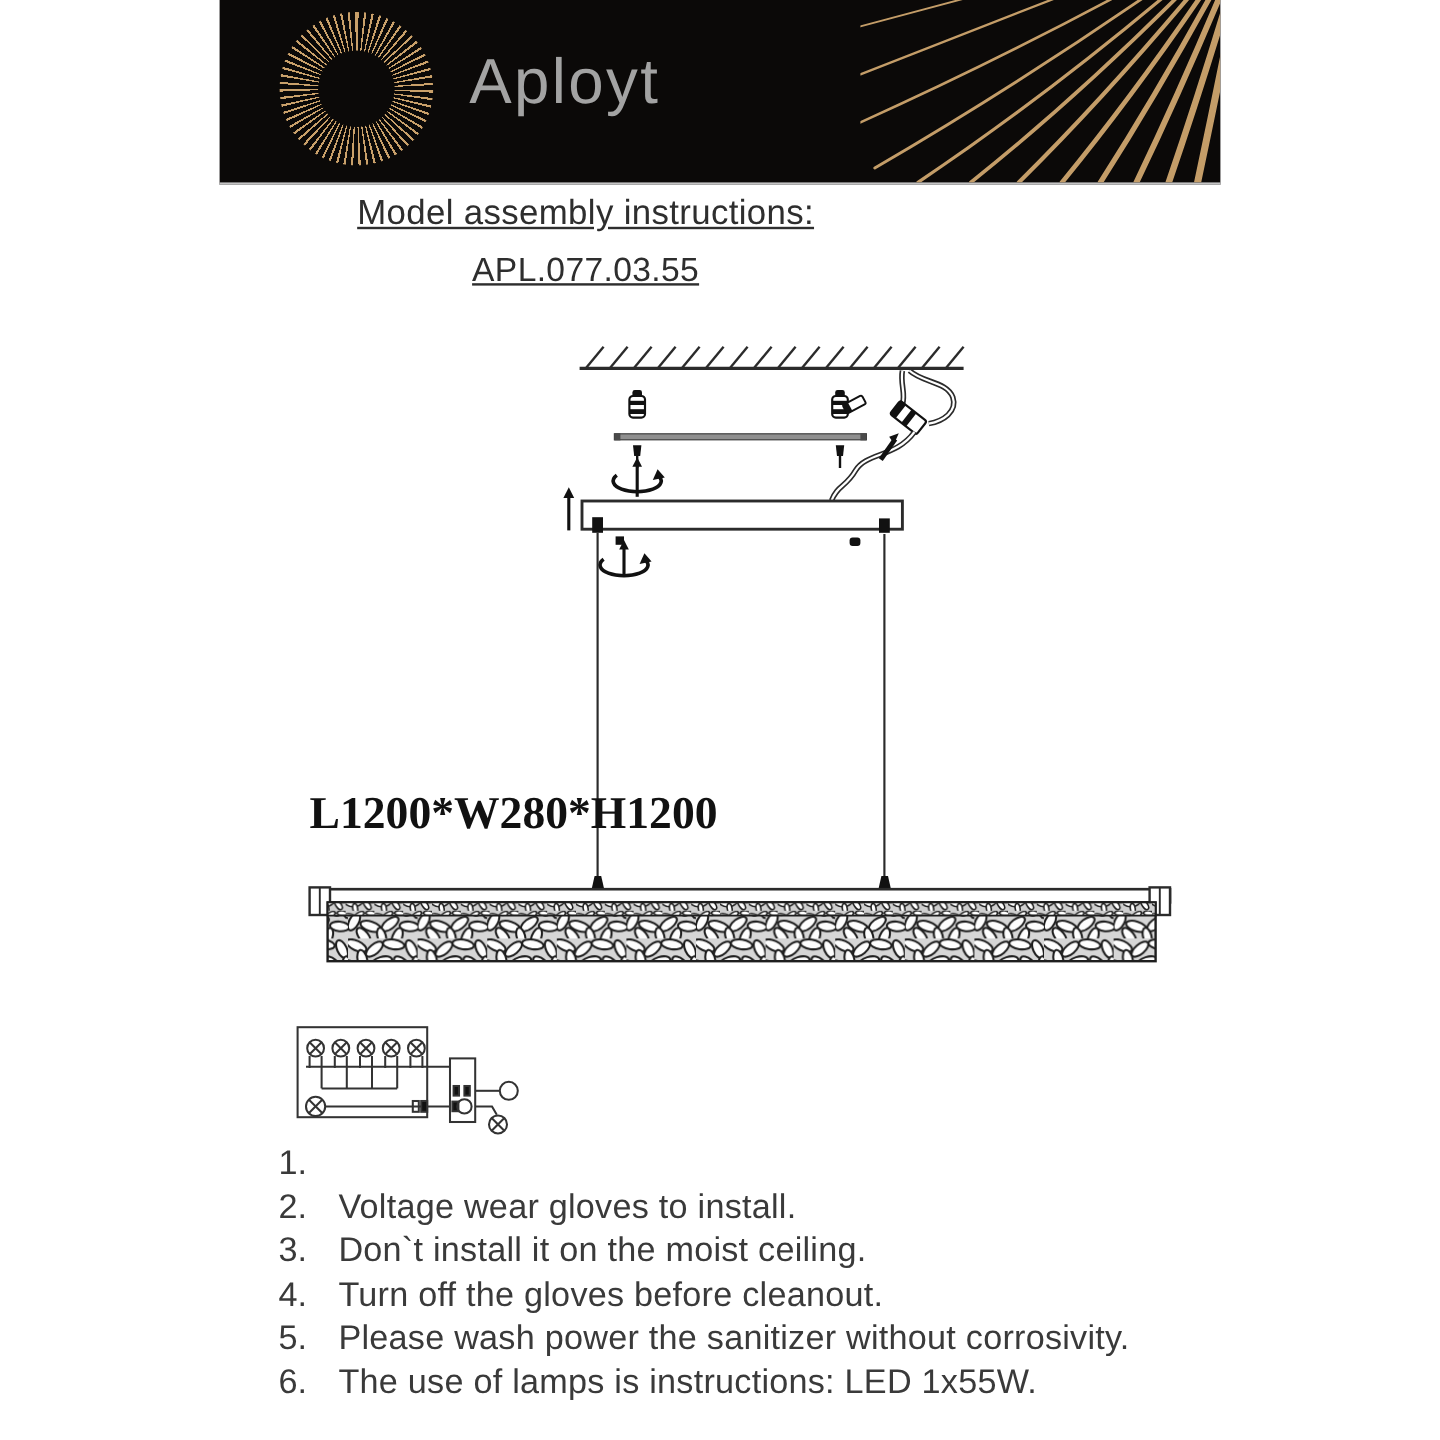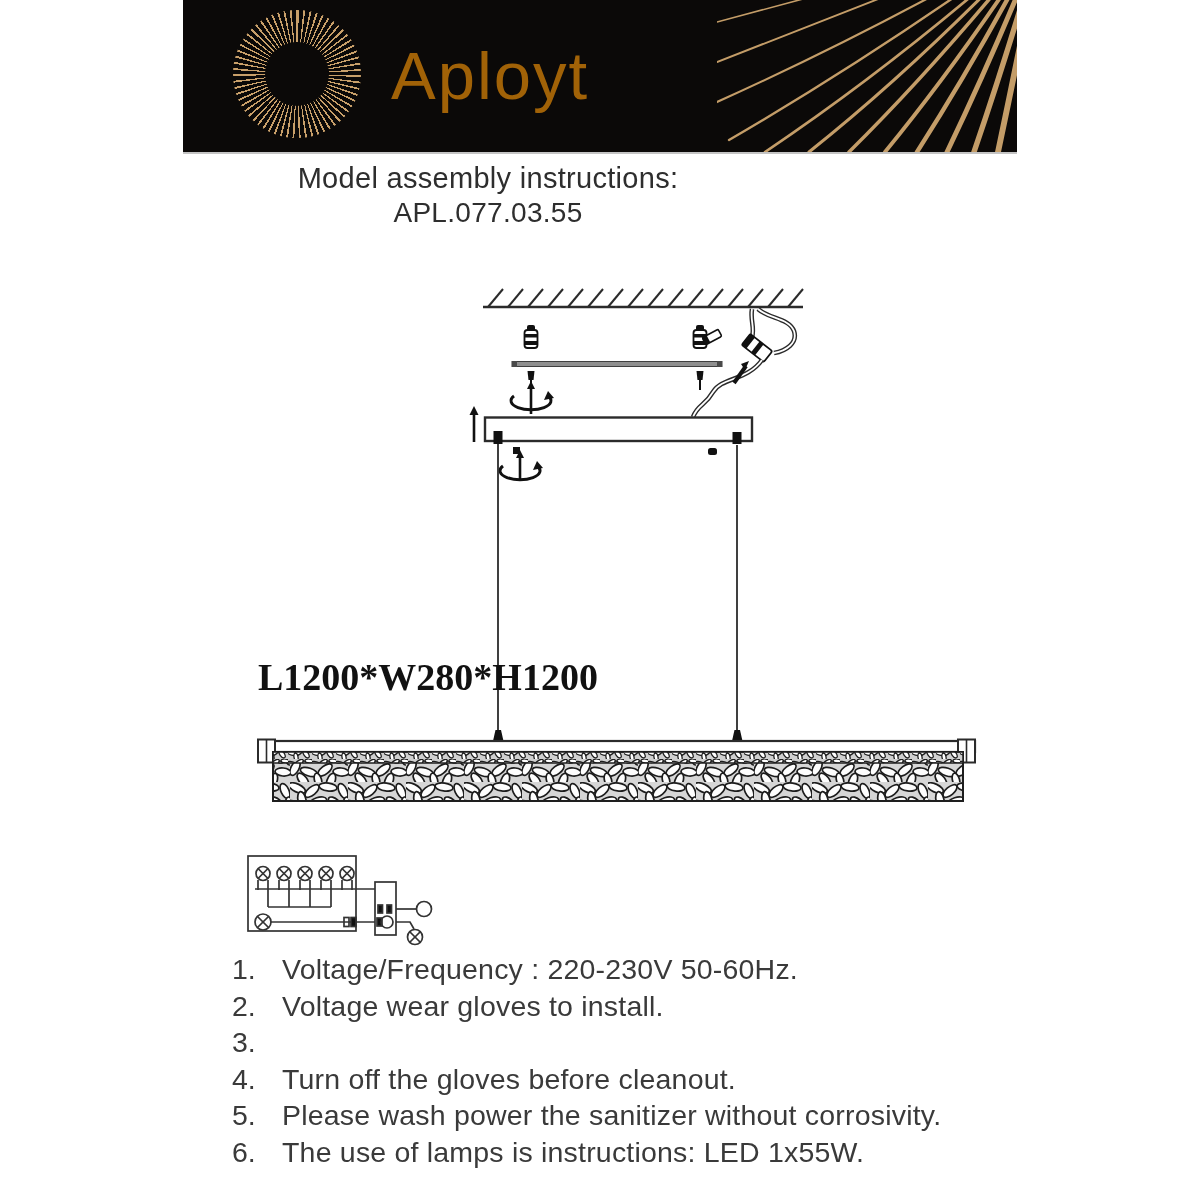--- a/index.html
+++ b/index.html
@@ -14,28 +14,28 @@
   }
   .sunburst{
     position:absolute;left:50px;top:10px;width:128px;height:128px;border-radius:50%;
     background:repeating-conic-gradient(#c9a06a 0deg 1.7deg,rgba(0,0,0,0) 1.7deg 5.7deg);
   }
   .sunburst-ring{
     position:absolute;left:82px;top:42px;width:64px;height:64px;border-radius:50%;
     background:#0b0908;
   }
   .brand{
-    position:absolute;left:208px;top:42px;font-size:67px;font-weight:300;
-    color:#a16207;letter-spacing:2px;line-height:1;
+    position:absolute;left:208px;top:42px;font-size:53px;font-weight:300;
+    color:#a3a3a3;letter-spacing:2px;line-height:1;
   }
   .rays{position:absolute;right:0;top:0;width:300px;height:152px;}
   
-  .title-block{position:absolute;left:0;top:162px;width:976px;text-align:center;color:#2e2e2e;}
+  .title-block{position:absolute;left:0;top:162px;width:976px;text-align:center;color:#2e2e2e;text-decoration:underline;}
   .title-line{font-size:29px;letter-spacing:0.3px;}
-  .model-line{font-size:28px;margin-top:2px;letter-spacing:0.3px;}
+  .model-line{font-size:28px;margin-top:14px;letter-spacing:0.3px;}
   
   .drawing{position:absolute;left:0;top:250px;width:1200px;height:710px;}
   
   .instructions{
     position:absolute;left:232px;top:951px;width:790px;list-style:none;margin:0;padding:0;
     color:#3a3a3a;font-size:28.5px;
   }
   .instructions li{display:flex;line-height:36.5px;}
   .num{width:50px;flex:0 0 50px;}
   .itext{letter-spacing:0.2px;white-space:nowrap;}
@@ -288,28 +288,28 @@
       <circle cx="415" cy="937" r="7.5"></circle>
         <line x1="409.5" y1="931.5" x2="420.5" y2="942.5"></line>
         <line x1="420.5" y1="931.5" x2="409.5" y2="942.5"></line>
     </g>
   </g>
 </svg>
 
 <ol class="instructions">
   <li>
     <span class="num">1.</span>
-    <span class="itext">Voltage/Frequency : 220-230V 50-60Hz.</span>
   </li>
   <li>
     <span class="num">2.</span>
     <span class="itext">Voltage wear gloves to install.</span>
   </li>
   <li>
     <span class="num">3.</span>
+    <span class="itext">Don`t install it on the moist ceiling.</span>
   </li>
   <li>
     <span class="num">4.</span>
     <span class="itext">Turn off the gloves before cleanout.</span>
   </li>
   <li>
     <span class="num">5.</span>
     <span class="itext">Please wash power the sanitizer without corrosivity.</span>
   </li>
   <li>

